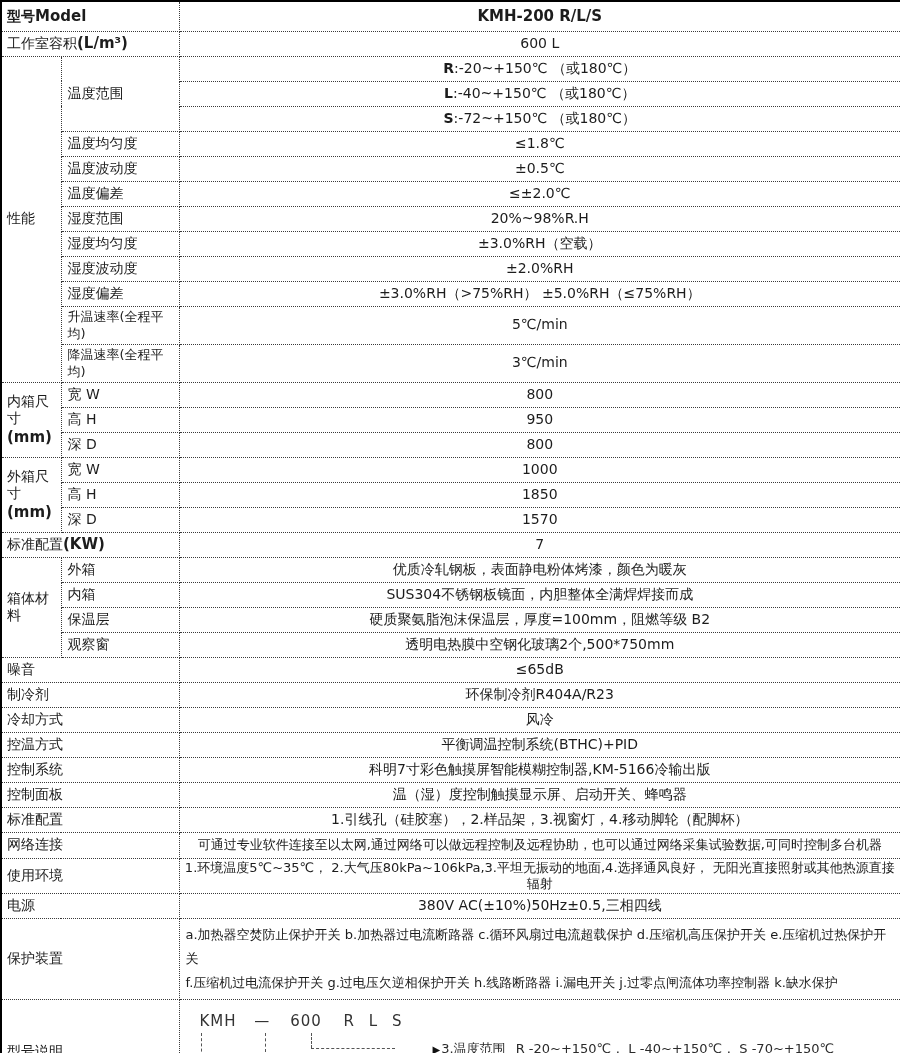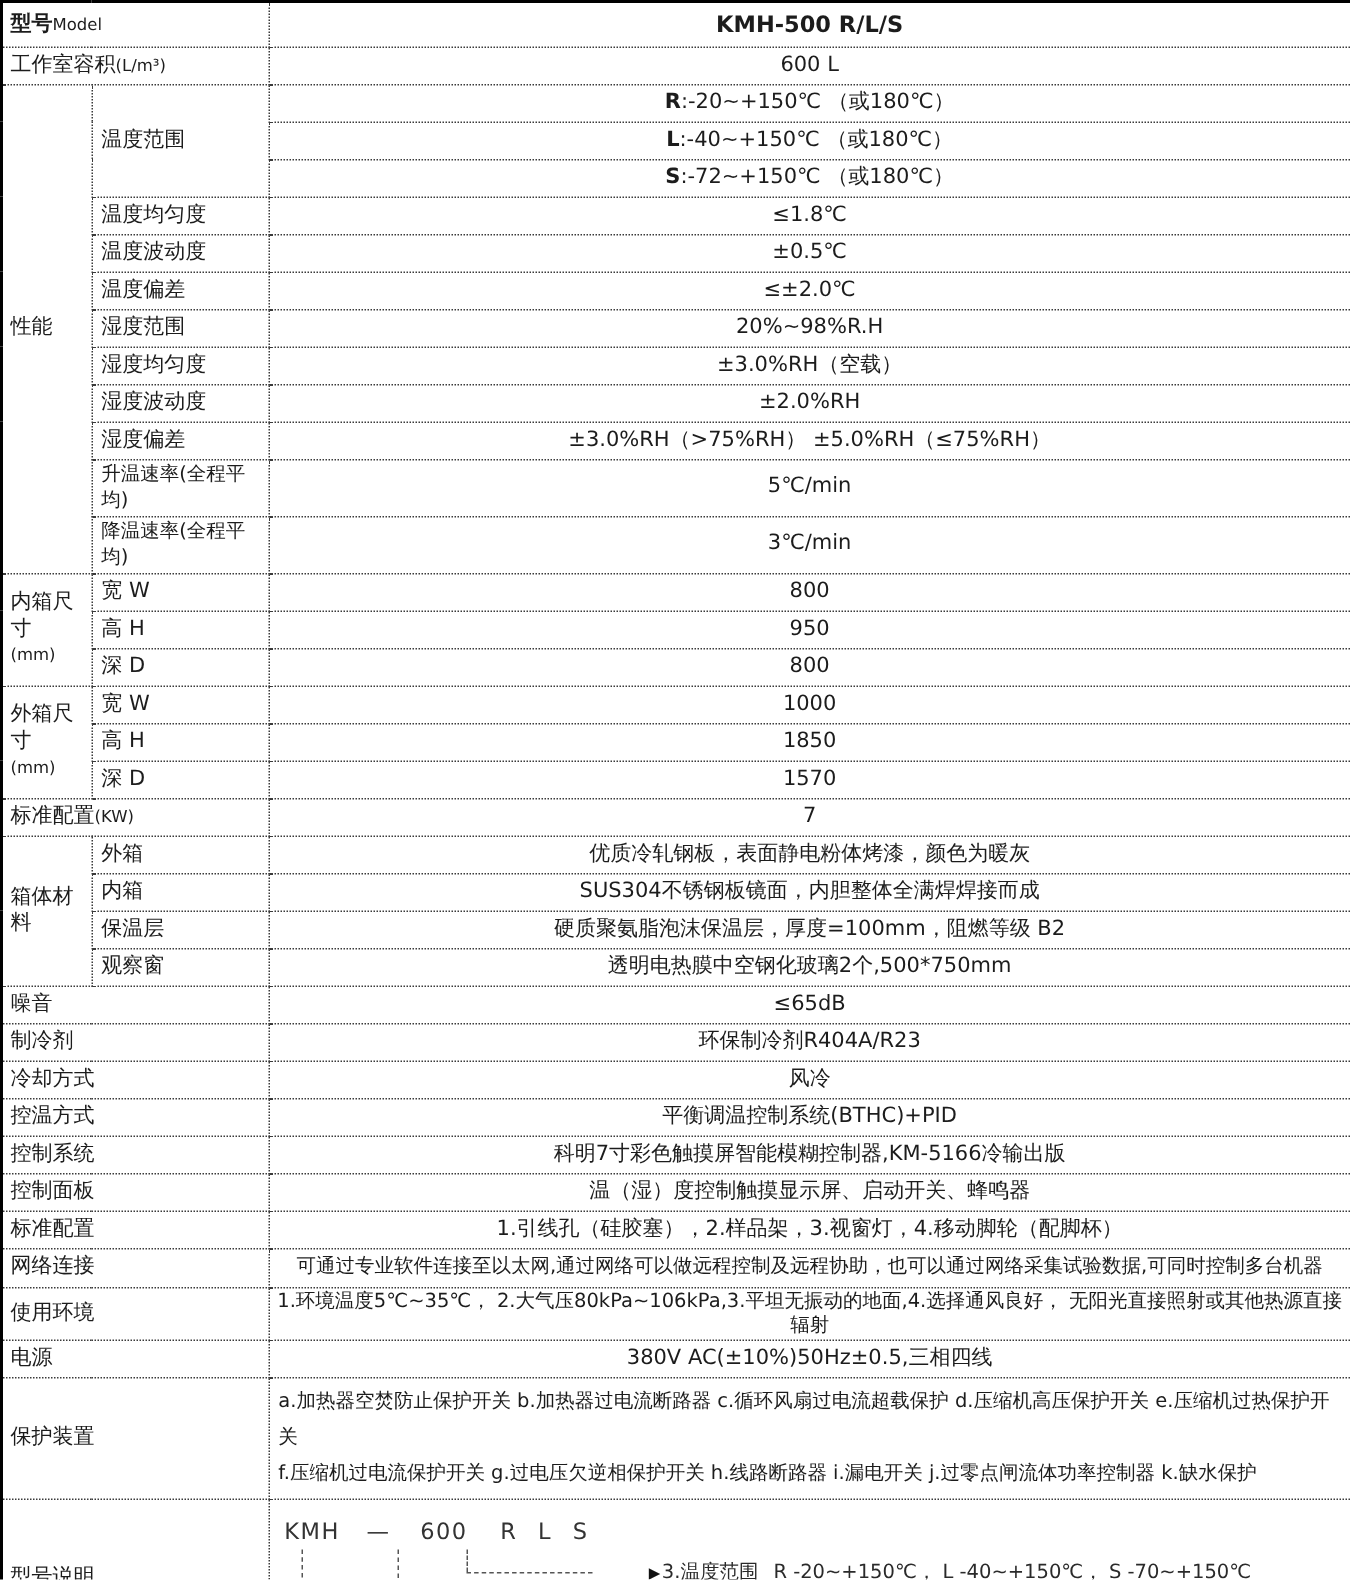--- a/index.html
+++ b/index.html
@@ -23,35 +23,35 @@
     padding:1px 4px;
     overflow:hidden;
     vertical-align:middle;
     line-height:1.25;
   }
   td.grp  { text-align:left; padding-left:5px; }
   td.sub  { text-align:left; padding-left:6px; }
   td.lblw { text-align:left; padding-left:5px; }
   td.val  { text-align:center; }
   .bold { font-weight:bold; }
-  .sm   { font-size:11px; }
+  .sm   { font-size:15px;font-weight:bold; }
   .xs   { font-size:13px; }
   .fit  { font-size:13px; }
   tr.r30 { height:30px; }
   tr.r25 { height:25px; }
   tr.r26 { height:26px; }
   tr.r30b{ height:30px; }
   tr.r60 { height:60px; }
   tr.r104{ height:104px; }
   td.title-val { font-size:15px; font-weight:bold; }
   td.protect { text-align:left; font-size:13px; padding:4px 6px; line-height:1.85; }
   
   td.legend-cell { padding:0; vertical-align:top; }
   .legend-wrap { position:relative; width:100%; height:102px; text-align:left; font-size:13px; color:#2a2a2a; }
-  .legend-code { position:absolute; top:12px; left:10px; font-size:15px; letter-spacing:1px; color:#333; white-space:nowrap; }
+  .legend-code { position:absolute; top:12px; left:20px; font-size:15px; letter-spacing:1px; color:#333; white-space:nowrap; }
   .legend-code .lc { display:inline-block; }
   .lc-dash { margin-left:12px; }
   .lc-600  { margin-left:14px; }
   .lc-rls  { margin-left:16px; letter-spacing:5px; }
   .vline { position:absolute; width:0; border-left:1px dashed #555; }
   .v1 { left:21px;  top:33px; height:55px; }
   .v2 { left:85px;  top:33px; height:35px; }
   .v3 { left:131px; top:33px; height:15px; }
   .hline { position:absolute; height:0; border-top:1px dashed #555; }
   .h3 { left:131px; top:48px; width:84px; }
@@ -71,21 +71,21 @@
       <col class="c1">
       <col class="c2">
       <col class="c3">
     </colgroup>
 
   <tbody>
       <tr class="r30">
     <td colspan="2" class="lblw">
       <span class="bold">型号</span><span class="sm">Model</span>
     </td>
-    <td class="val title-val">KMH-500 R/L/S</td>
+    <td class="val title-val">KMH-200 R/L/S</td>
   </tr>
 
   <tr class="r25">
     <td colspan="2" class="lblw">
       <span>工作室容积</span><span class="sm">(L/m³)</span>
     </td>
     <td class="val">600 L</td>
   </tr>
 
   <tr class="r25">

